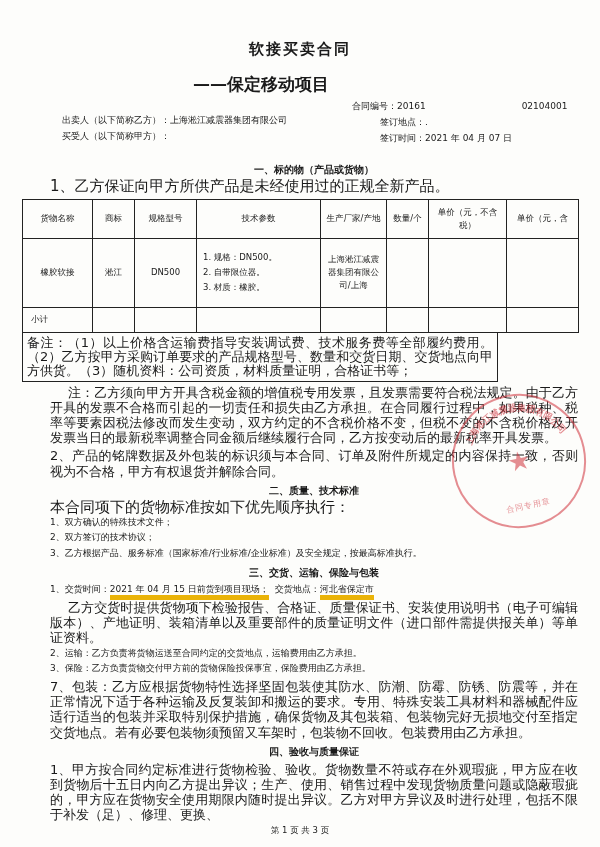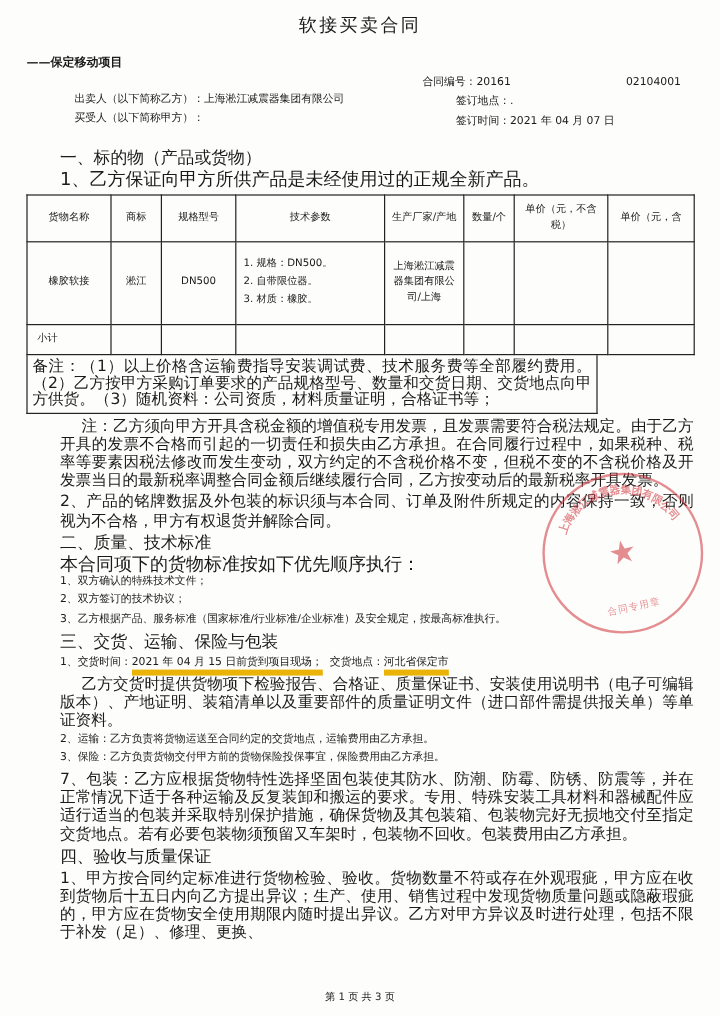--- a/index.html
+++ b/index.html
@@ -19,28 +19,28 @@
     position: relative;
     width: 600px;
     height: 847px;
     box-sizing: border-box;
     padding: 0 22px;
     background: #fdfdfb;
   }
   .doc-title {
     text-align: center;
     font-size: 15px;
-    font-weight: normal;
+    font-weight: bold;
     letter-spacing: 2px;
-    padding-top: 12px;
+    padding-top: 40px;
     font-family: "DejaVu Serif", "Liberation Serif", serif;
   }
   .doc-subtitle {
-    text-align: left;
-    font-size: 10px;
+    text-align: center;
+    font-size: 17px;
     font-weight: bold;
     margin-top: 14px;
     padding-right: 78px;
     font-family: "DejaVu Serif", "Liberation Serif", serif;
   }
   .meta {
     margin-top: 16px;
     font-size: 9px;
     position: relative;
     height: 46px;
@@ -59,24 +59,25 @@
     white-space: nowrap;
   }
   .meta-right .rowm {
     display: block;
   }
   .meta-right .valwide {
     display: inline-block;
     margin-left: 96px;
   }
   .sec {
-    font-size: 14px;
+    font-size: 10px;
     line-height: 15px;
     margin: 4px 0 2px 28px;
-    font-weight: normal;
+    font-weight: bold;
+    text-align: center;
   }
   .para {
     font-size: 15px;
     line-height: 15.5px;
     margin: 0 0 0 28px;
     text-align: justify;
   }
   table.goods {
     border-collapse: collapse;
     width: 556px;

